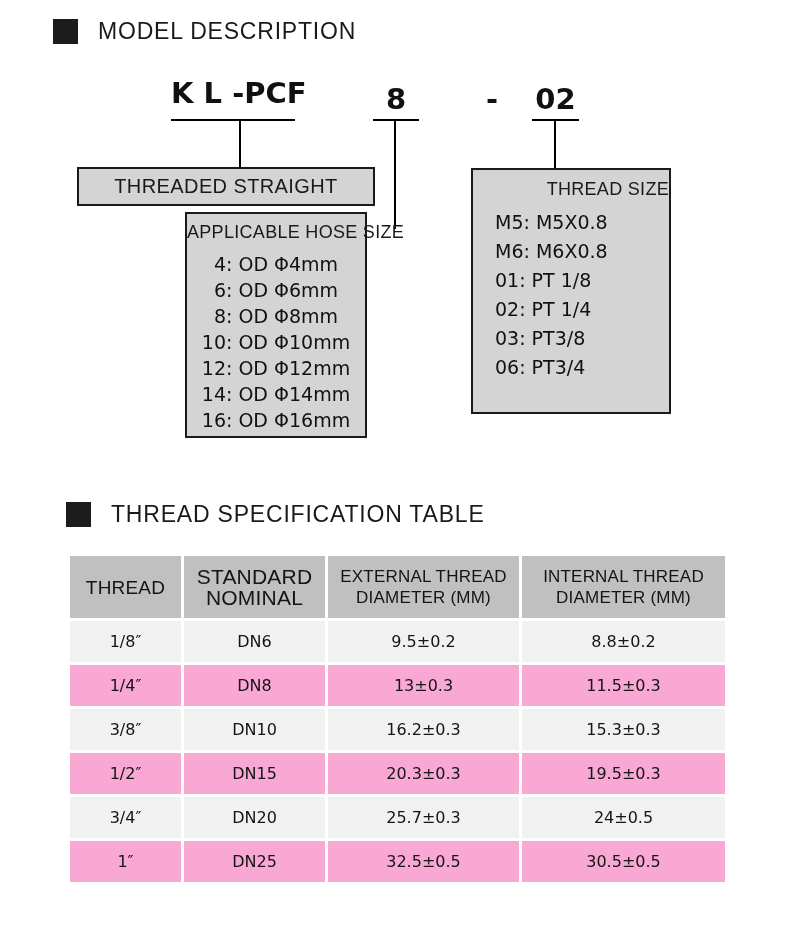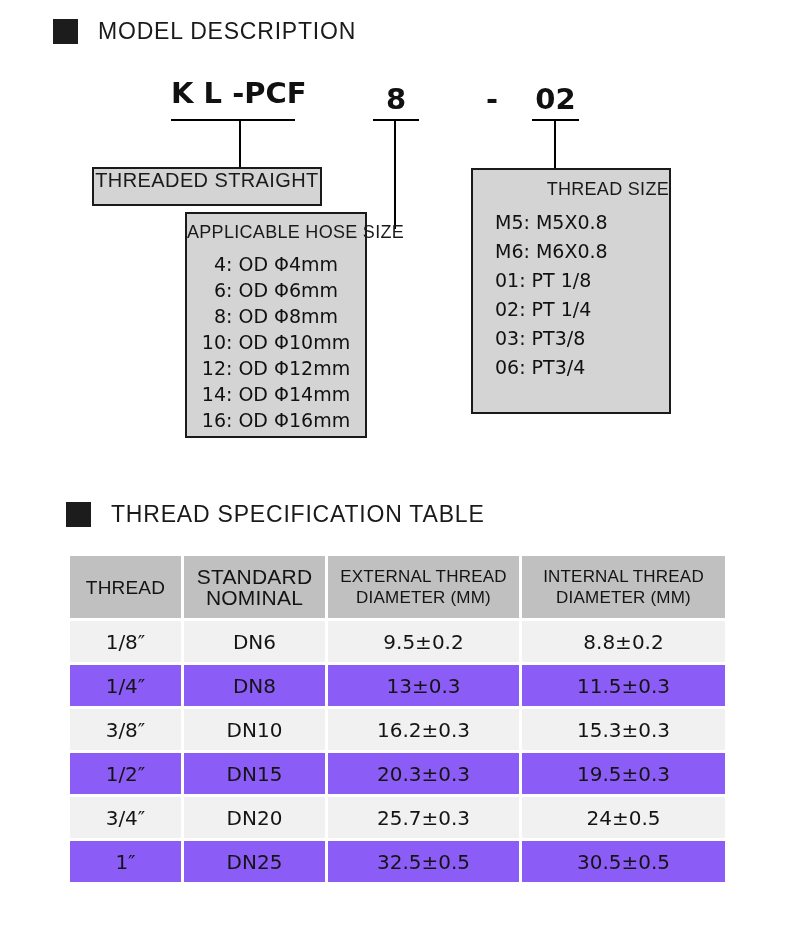--- a/index.html
+++ b/index.html
@@ -96,26 +96,26 @@
   .box-list li {
     text-align: center;
     font-size: 19px;
     color: #111111;
     white-space: nowrap;
     font-family: "DejaVu Sans", sans-serif;
   }
 
   
   #box-straight {
-    left: 92px;
+    left: 77px;
     top: 167px;
-    width: 230px;
+    width: 298px;
     height: 39px;
     display: flex;
-    align-items: flex-start;
+    align-items: center;
     justify-content: center;
   }
   #box-straight .box-title {
     font-size: 20px;
     letter-spacing: 0.4px;
   }
 
   
   #box-hose {
     left: 185px;
@@ -174,25 +174,25 @@
     font-size: 17px;
     line-height: 21px;
     letter-spacing: 0.2px;
     font-family: "Liberation Sans", "DejaVu Sans", sans-serif;
     margin-left: 12px;
   }
   #spec-table thead th.h-thread  { font-size: 19px; }
   #spec-table thead th.h-nominal { font-size: 21px; }
   #spec-table tbody td {
     height: 41px;
-    font-size: 20px;
+    font-size: 16px;
     font-family: "DejaVu Sans", sans-serif;
   }
   #spec-table tbody tr.row-light td { background: #f1f1f1; }
-  #spec-table tbody tr.row-dark  td { background: #8b5cf6; }
+  #spec-table tbody tr.row-dark  td { background: #f9a8d4; }
 
   .col-thread  { width: 111px; }
   .col-nominal { width: 141px; }
   .col-ext     { width: 191px; }
   .col-int     { width: 203px; }
 </style>
 </head>
 <body>
 
 <div class="section-head" id="head-model">

